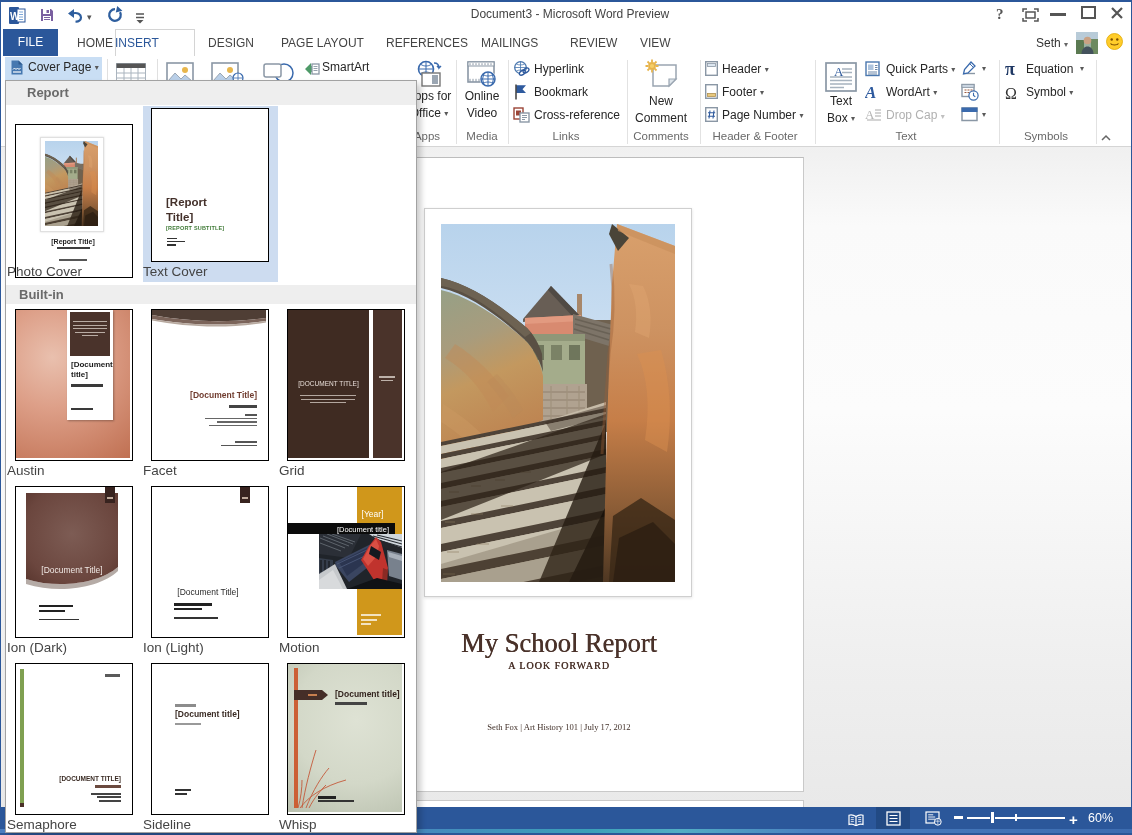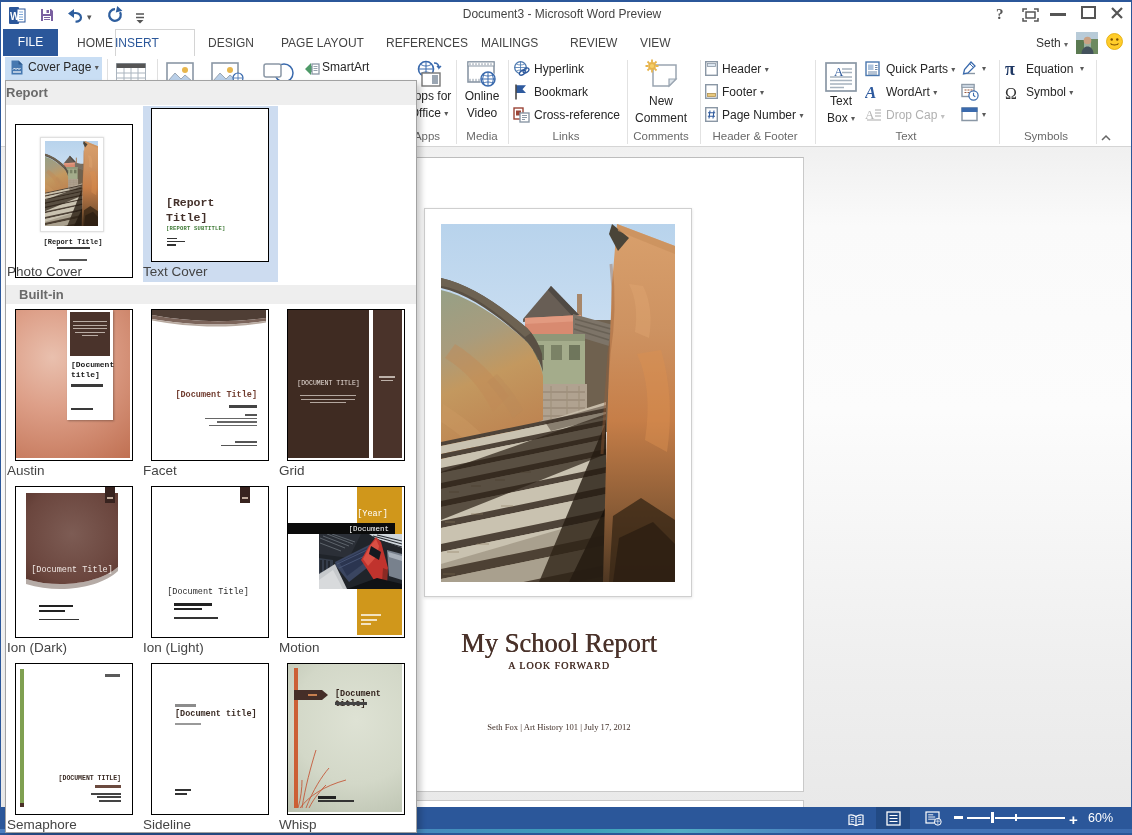--- a/index.html
+++ b/index.html
@@ -1,21 +1,21 @@
 <!DOCTYPE html>
 <html><head><meta charset="utf-8"><style>
 *{margin:0;padding:0;box-sizing:border-box}
 html,body{width:1132px;height:835px;overflow:hidden}
 body{position:relative;font-family:"Liberation Sans",sans-serif;background:#fff;color:#444}
 .abs{position:absolute}
 .glabel{position:absolute;top:74px;font-size:11.5px;color:#696969;text-align:center}
 .row-txt{position:absolute;font-size:12px;color:#262626;white-space:nowrap}
 .dd{color:#595959;font-size:8px;vertical-align:1px}
 .thumb{position:absolute;width:118px;background:#fff;border:1.5px solid #000}
-.ser{font-family:Liberation Mono, monospace}
+.ser{font-family:Liberation Sans, sans-serif}
 .tlabel{position:absolute;width:134px;text-align:left;font-size:13.5px;color:#444}
 </style></head>
 <body>
 
 <div class="abs" style="left:0;top:0;width:1132px;height:29px;background:#fff;border-top:2px solid #2b579a;border-left:1px solid #2b579a;border-right:1px solid #2b579a"></div>
 <div class="abs" id="qat" style="left:0;top:2px;width:300px;height:27px">
 
   <div class="abs" style="left:9px;top:5px">
     <svg width="17" height="17" viewBox="0 0 17 17">
         <rect x="0" y="0" width="10" height="17" rx="1" fill="#2b579a"></rect>
@@ -50,21 +50,21 @@
       </svg>
   </div>
 
   <div class="abs" style="left:134px;top:9px">
     <svg width="12" height="12" viewBox="0 0 12 12">
         <path d="M2 1h8M2 4.5h8" stroke="#555" stroke-width="1.4"></path>
         <path d="M2.5 7l3.5 3.5L9.5 7z" fill="#555"></path>
       </svg>
   </div>
 </div>
-<div class="abs" style="left:0;top:7px;width:1124px;text-align:center;font-size:12px;color:#444">Document3 - Microsoft Word Preview</div>
+<div class="abs" style="left:8px;top:7px;width:1124px;text-align:center;font-size:12px;color:#444">Document3 - Microsoft Word Preview</div>
 <div class="abs" id="wincontrols" style="left:990px;top:0;width:142px;height:29px">
   <div class="abs" style="left:6px;top:6px;font-size:15px;font-weight:bold;color:#555;font-family:'Liberation Serif',serif">?</div>
   <div class="abs" style="left:32px;top:8px">
     <svg width="17" height="14" viewBox="0 0 17 14">
         <path d="M1 4V1h4M12 1h4v3M16 10v3h-4M5 13H1v-3" fill="none" stroke="#555" stroke-width="1.5"></path>
         <rect x="4" y="4" width="9" height="6" fill="none" stroke="#555" stroke-width="1.5"></rect>
       </svg>
   </div>
   <div class="abs" style="left:60px;top:13px;width:16px;height:3px;background:#555"></div>
   <div class="abs" style="left:91px;top:6px;width:15px;height:13px;border:2px solid #555"></div>
@@ -485,21 +485,21 @@
   <div class="abs" style="left:137px;top:10px;width:98px;height:1.5px;background:#fff"></div>
   <div class="abs" style="left:185px;top:7px;width:1.5px;height:7px;background:#fff"></div>
   <div class="abs" style="left:160px;top:4px;width:5px;height:13px;background:#fff;border:1px solid #2b579a"></div>
   <div class="abs" style="left:239px;top:4px;font-size:15px;color:#fff;font-weight:bold">+</div>
   <div class="abs" style="left:258px;top:4px;font-size:12.5px;color:#fff">60%</div>
 </div>
 <div class="abs" style="left:0;top:829px;width:1132px;height:6px;background:linear-gradient(90deg,#4a7ec0 0%,#4a7ec0 30%,#3ba0b8 52%,#52aec4 60%,#4a7ec0 72%,#3d6cb0 100%)"></div>
 <div class="abs" style="left:0;top:833px;width:1132px;height:2px;background:#2b5697"></div>
 
 <div class="abs" style="left:5px;top:80px;width:412px;height:753px;background:#fff;border:1px solid #a2a2a2;box-shadow:4px 4px 6px rgba(0,0,0,0.2)"></div>
-<div class="abs" style="left:6px;top:81px;width:410px;height:24px;background:#eeeeee;color:#6a6a6a;font-weight:bold;font-size:13px;line-height:24px;padding-left:0">Report</div>
+<div class="abs" style="left:6px;top:81px;width:410px;height:24px;background:#eeeeee;color:#6a6a6a;font-weight:bold;font-size:13px;line-height:24px;padding-left:21px">Report</div>
 <div class="abs" style="left:6px;top:285px;width:410px;height:19px;background:#eeeeee;color:#6a6a6a;font-weight:bold;font-size:13px;line-height:19px;padding-left:13px">Built-in</div>
 
 <div class="abs" style="left:143px;top:106px;width:135px;height:176px;background:#cddcf0"></div>
 
 <div class="thumb" id="t-photo" style="left:15px;top:124px;height:154px">
   <div class="abs" style="left:23.5px;top:11.5px;width:64px;height:95px;background:#fff;border:1px solid #e0e0e0;box-shadow:0 0 2px rgba(0,0,0,0.15)"></div>
   <div class="abs" style="left:29px;top:16px;width:53px;height:85px"><svg width="53" height="85" viewBox="0 0 234 358" preserveAspectRatio="none">
         <use href="#photoScene"></use>
       </svg></div>
   <div class="abs ser" style="left:0;top:113px;width:114px;text-align:center;font-size:7px;font-weight:bold;color:#222">[Report Title]</div>

